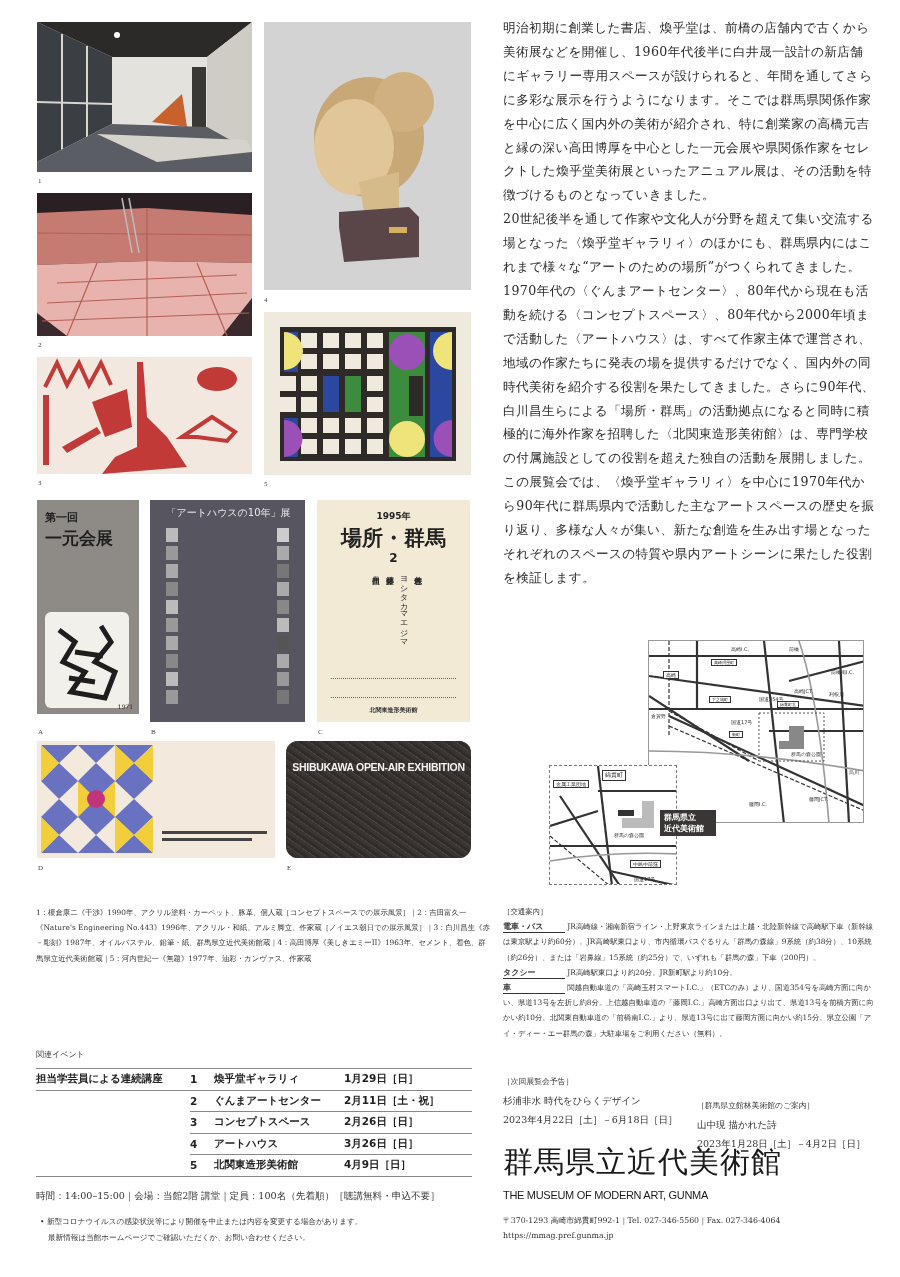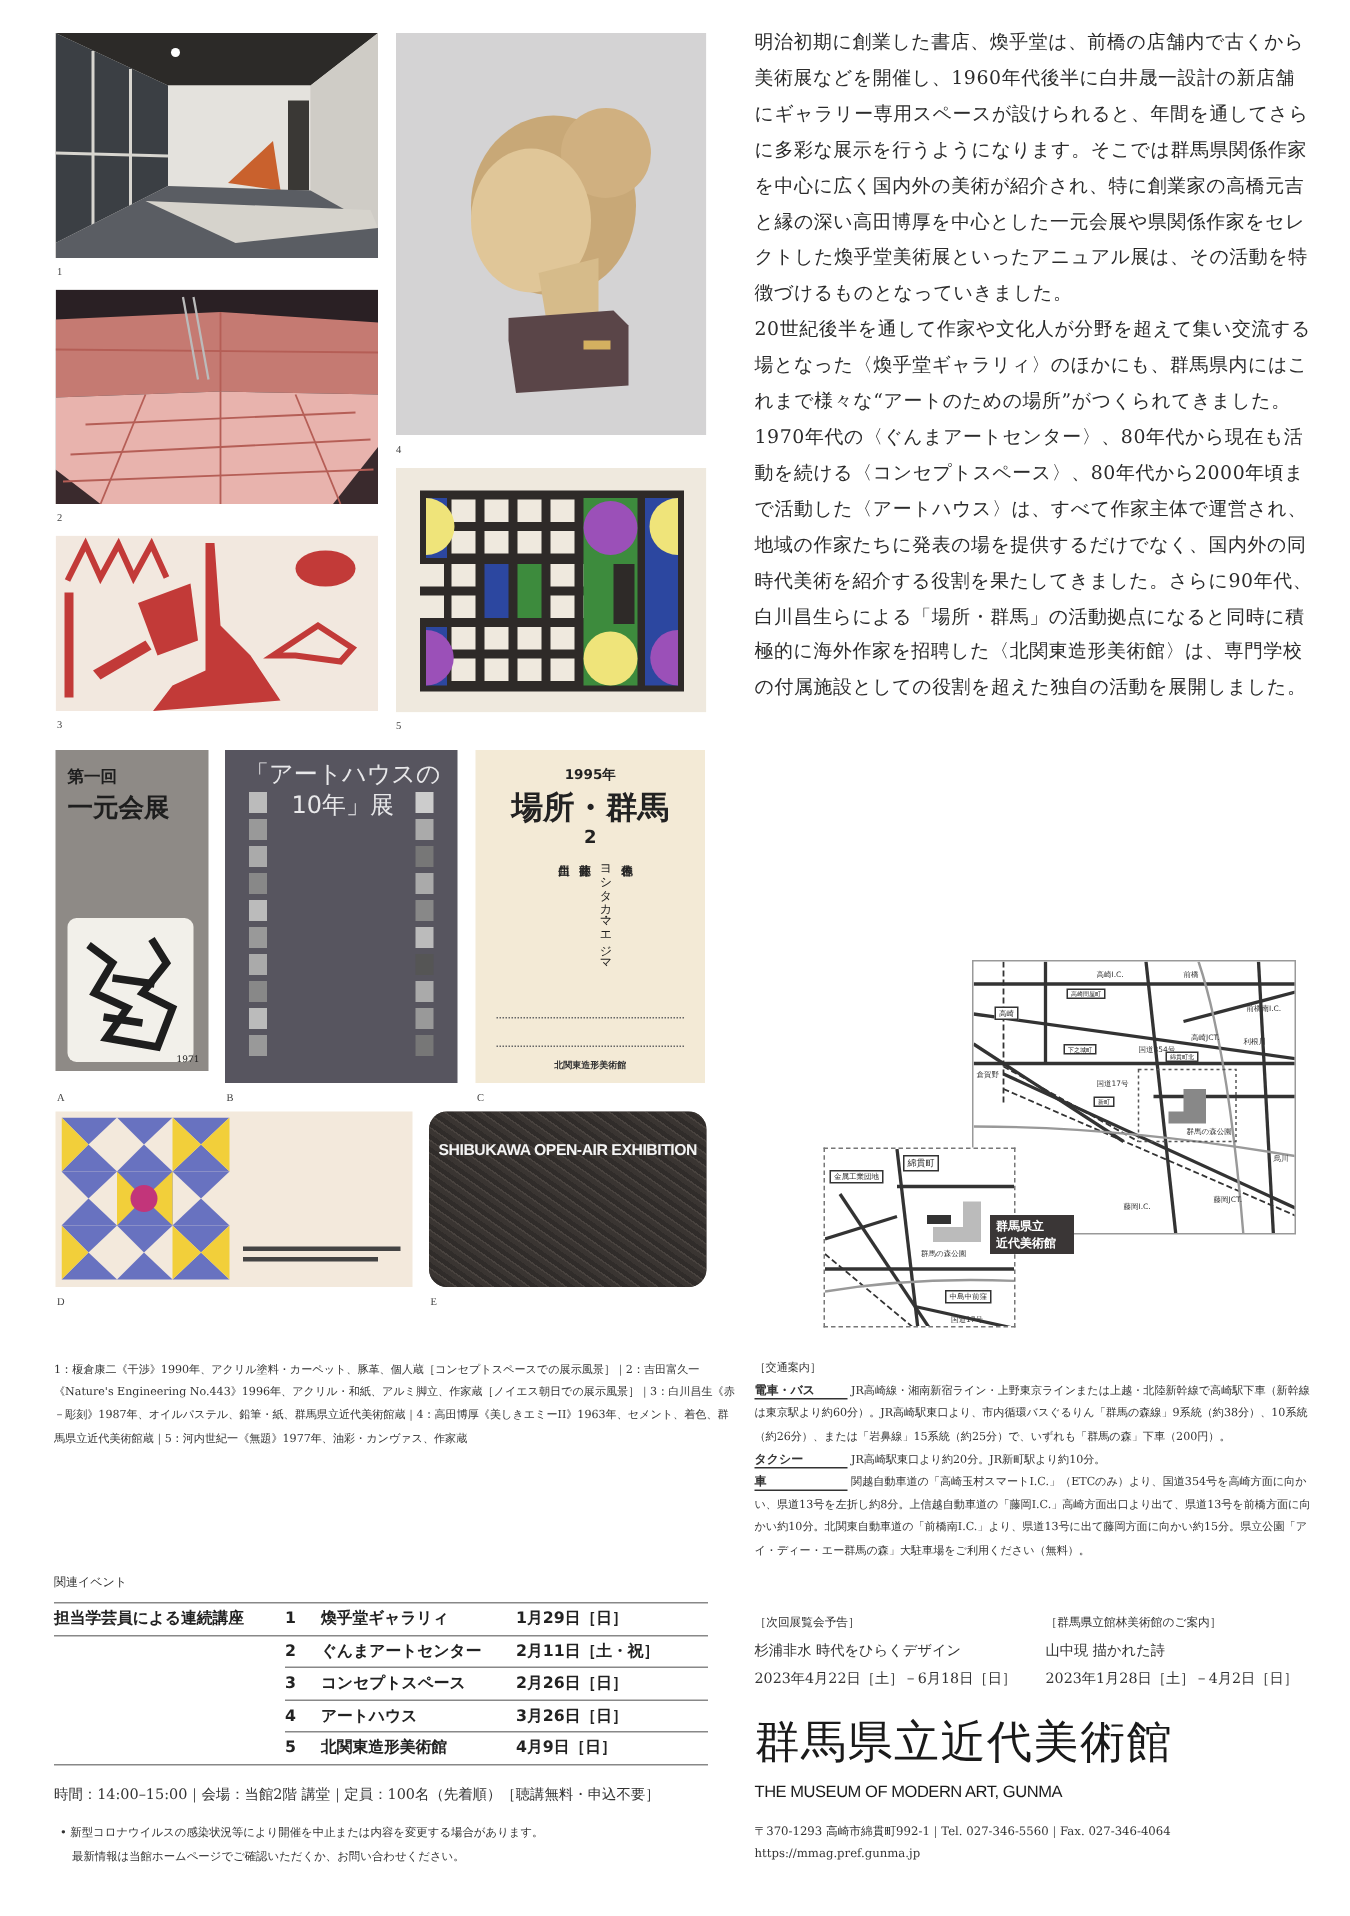--- a/index.html
+++ b/index.html
@@ -176,21 +176,21 @@
           <path d="M14,18 L30,30 L18,50 L40,60 L26,80 L60,86 L70,60 L50,50 L66,30 L56,14"></path>
           <path d="M30,40 L58,44 M24,66 L50,70"></path>
         </g>
       </svg>
   </div>
   <div class="abs" style="right:6px;bottom:4px;font-size:6px;color:#222;">1971</div>
 </div>
 <div class="figlabel" style="left:38px;top:728px;">A</div>
 
 <div class="fig" style="left:150px;top:500px;width:155px;height:222px;background:#57555f;">
-  <div class="abs" style="left:6px;top:6px;width:145px;text-align:center;font-size:16px;color:#e8e8ea;font-family:'DejaVu Sans',sans-serif;">「アートハウスの10年」展</div>
+  <div class="abs" style="left:6px;top:6px;width:145px;text-align:center;font-size:10px;color:#e8e8ea;font-family:'DejaVu Sans',sans-serif;">「アートハウスの10年」展</div>
   <div class="abs" style="left:16px;top:28px;width:12px;">
     <div style="height:14px;background:#bbb;margin-bottom:4px;"></div>
       <div style="height:14px;background:#999;margin-bottom:4px;"></div>
       <div style="height:14px;background:#aaa;margin-bottom:4px;"></div>
       <div style="height:14px;background:#888;margin-bottom:4px;"></div>
       <div style="height:14px;background:#bbb;margin-bottom:4px;"></div>
       <div style="height:14px;background:#999;margin-bottom:4px;"></div>
       <div style="height:14px;background:#aaa;margin-bottom:4px;"></div>
       <div style="height:14px;background:#888;margin-bottom:4px;"></div>
       <div style="height:14px;background:#bbb;margin-bottom:4px;"></div>
@@ -267,20 +267,21 @@
 
 <div class="fig" style="left:286px;top:741px;width:185px;height:117px;background:#3a3532;border-radius:12px;">
   <div class="abs" style="inset:0;background:repeating-linear-gradient(35deg,#3a3532 0 3px,#4a4440 3px 4px,#2f2b29 4px 7px);opacity:0.9;"></div>
   <div class="abs" style="left:0;top:20px;width:185px;text-align:center;font-size:10.5px;color:#f4f4f4;font-family:'Liberation Sans',sans-serif;font-weight:bold;letter-spacing:-0.3px;">SHIBUKAWA OPEN-AIR EXHIBITION</div>
 </div>
 <div class="figlabel" style="left:287px;top:864px;">E</div>
 
 <div class="bodytext">
   <p>明治初期に創業した書店、煥乎堂は、前橋の店舗内で古くから美術展などを開催し、1960年代後半に白井晟一設計の新店舗にギャラリー専用スペースが設けられると、年間を通してさらに多彩な展示を行うようになります。そこでは群馬県関係作家を中心に広く国内外の美術が紹介され、特に創業家の高橋元吉と縁の深い高田博厚を中心とした一元会展や県関係作家をセレクトした煥乎堂美術展といったアニュアル展は、その活動を特徴づけるものとなっていきました。</p>
   <p>20世紀後半を通して作家や文化人が分野を超えて集い交流する場となった〈煥乎堂ギャラリィ〉のほかにも、群馬県内にはこれまで様々な“アートのための場所”がつくられてきました。1970年代の〈ぐんまアートセンター〉、80年代から現在も活動を続ける〈コンセプトスペース〉、80年代から2000年頃まで活動した〈アートハウス〉は、すべて作家主体で運営され、地域の作家たちに発表の場を提供するだけでなく、国内外の同時代美術を紹介する役割を果たしてきました。さらに90年代、白川昌生らによる「場所・群馬」の活動拠点になると同時に積極的に海外作家を招聘した〈北関東造形美術館〉は、専門学校の付属施設としての役割を超えた独自の活動を展開しました。</p>
+  <p>この展覧会では、〈煥乎堂ギャラリィ〉を中心に1970年代から90年代に群馬県内で活動した主なアートスペースの歴史を振り返り、多様な人々が集い、新たな創造を生み出す場となったそれぞれのスペースの特質や県内アートシーンに果たした役割を検証します。</p>
 </div>
 
 <div class="map">
   <svg width="216" height="183" viewBox="0 0 216 183">
     <g stroke="#333" stroke-width="2.2" fill="none">
       <line x1="0" y1="15" x2="216" y2="15"></line>
       <line x1="0" y1="68" x2="216" y2="68"></line>
       <line x1="0" y1="35" x2="216" y2="65"></line>
       <line x1="20" y1="75" x2="216" y2="165"></line>
       <line x1="115" y1="0" x2="135" y2="183"></line>
@@ -393,21 +394,21 @@
 <div class="ev-note">
   <div>• 新型コロナウイルスの感染状況等により開催を中止または内容を変更する場合があります。</div>
   <div style="padding-left:8px;">最新情報は当館ホームページでご確認いただくか、お問い合わせください。</div>
 </div>
 
 <div class="nx" style="left:503px;">
   <div class="lbl">［次回展覧会予告］</div>
   <div>杉浦非水 時代をひらくデザイン</div>
   <div>2023年4月22日［土］－6月18日［日］</div>
 </div>
-<div class="nx" style="left:697px;">
+<div class="nx" style="left:697px;margin-top:24px;">
   <div class="lbl">［群馬県立館林美術館のご案内］</div>
   <div>山中現 描かれた詩</div>
   <div>2023年1月28日［土］－4月2日［日］</div>
 </div>
 
 <div class="logo-jp">群馬県立近代美術館</div>
 <div class="logo-en">THE MUSEUM OF MODERN ART, GUNMA</div>
 <div class="addr">
   <div>〒370-1293 高崎市綿貫町992-1｜Tel. 027-346-5560｜Fax. 027-346-4064</div>
   <div>https://mmag.pref.gunma.jp</div>

